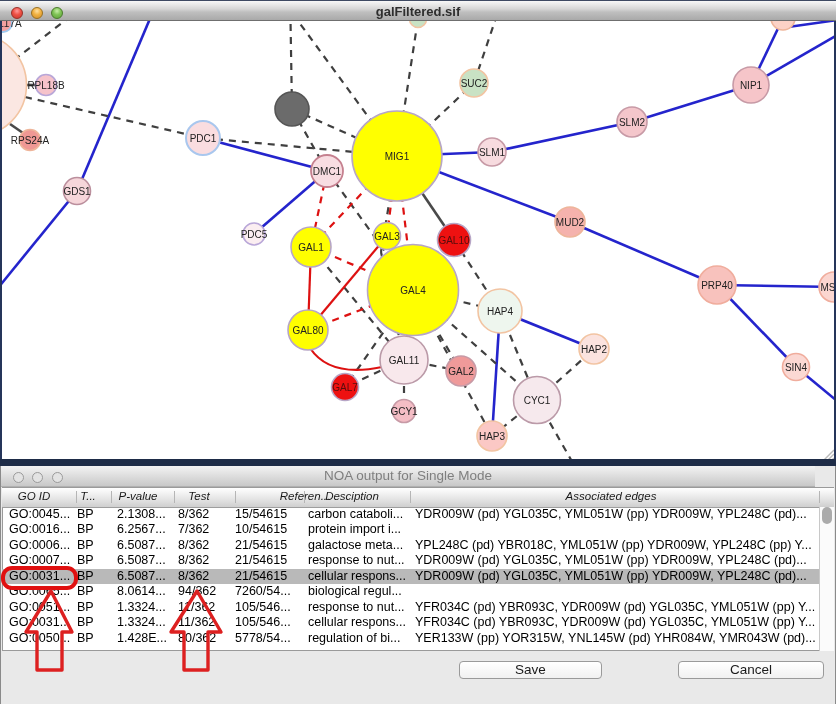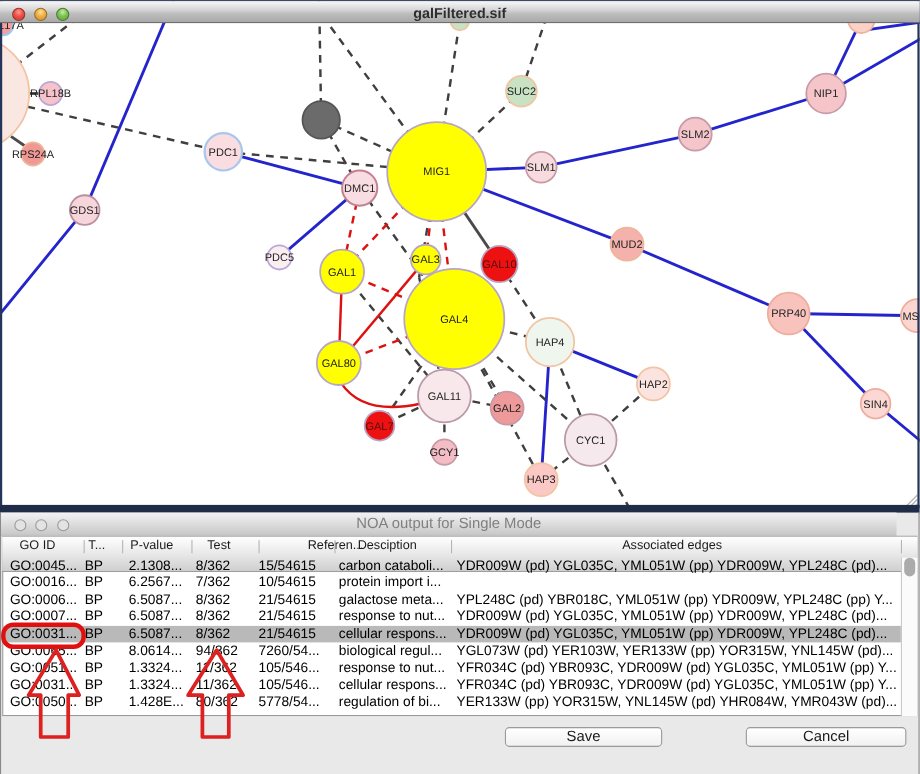--- a/index.html
+++ b/index.html
@@ -158,23 +158,23 @@
 <div style="position:absolute;left:1px;top:466px;width:814px;height:21px;
      background:linear-gradient(#f3f3f3,#d9d9d9 60%,#c8c8c8);border-bottom:1px solid #b0b0b0;box-sizing:border-box;">
   <div style="position:absolute;left:0;top:0;width:100%;text-align:center;font-size:13.5px;color:#7f7f7f;line-height:20px;">NOA output for Single Mode</div>
   <div style="position:absolute;left:11.5px;top:5.5px;width:9px;height:9px;border-radius:50%;background:#e3e3e3;border:1px solid #9a9a9a;"></div>
   <div style="position:absolute;left:31px;top:5.5px;width:9px;height:9px;border-radius:50%;background:#e3e3e3;border:1px solid #9a9a9a;"></div>
   <div style="position:absolute;left:50.5px;top:5.5px;width:9px;height:9px;border-radius:50%;background:#e3e3e3;border:1px solid #9a9a9a;"></div>
 </div>
 
 <div style="position:absolute;left:2px;top:487px;width:832px;height:164px;background:#fff;border:1px solid #9a9a9a;box-sizing:border-box;"></div>
 
-<div style="position:absolute;left:2px;top:488px;width:832px;height:32px;
+<div style="position:absolute;left:2px;top:488px;width:832px;height:20px;
      background:linear-gradient(#ffffff,#e6e6e6 55%,#cfcfcf);border-bottom:1px solid #9e9e9e;box-sizing:border-box;
-     font-size:11.5px;line-height:17px;color:#1a1a1a;">
+     font-size:11.5px;line-height:17px;color:#1a1a1a;font-style:italic;">
 <span style="position:absolute;left:32px;top:0;transform:translateX(-50%);white-space:nowrap;">GO ID</span>
     <span style="position:absolute;left:86px;top:0;transform:translateX(-50%);white-space:nowrap;">T...</span>
     <span style="position:absolute;left:136px;top:0;transform:translateX(-50%);white-space:nowrap;">P-value</span>
     <span style="position:absolute;left:197px;top:0;transform:translateX(-50%);white-space:nowrap;">Test</span>
     <span style="position:absolute;left:263px;top:0;transform:translateX(-50%);white-space:nowrap;margin-left:40px;">Referen...</span>
     <span style="position:absolute;left:350px;top:0;transform:translateX(-50%);white-space:nowrap;">Desciption</span>
     <span style="position:absolute;left:609px;top:0;transform:translateX(-50%);white-space:nowrap;">Associated edges</span>
     <div style="position:absolute;left:74px;top:3px;width:1px;height:12px;background:#b5b5b5;"></div>
     <div style="position:absolute;left:109px;top:3px;width:1px;height:12px;background:#b5b5b5;"></div>
     <div style="position:absolute;left:172px;top:3px;width:1px;height:12px;background:#b5b5b5;"></div>
@@ -228,21 +228,20 @@
     <span style="position:absolute;left:306px;top:0;white-space:nowrap;">cellular respons...</span>
     <span style="position:absolute;left:413px;top:0;white-space:nowrap;">YDR009W (pd) YGL035C, YML051W (pp) YDR009W, YPL248C (pd)...</span>
   </div>
 <div style="position:absolute;left:2px;top:584.0px;width:817px;height:15.5px;font-size:12.5px;line-height:15.5px;color:#000;overflow:hidden;">
     <span style="position:absolute;left:7px;top:0;white-space:nowrap;">GO:0065...</span>
     <span style="position:absolute;left:75px;top:0;white-space:nowrap;">BP</span>
     <span style="position:absolute;left:115px;top:0;white-space:nowrap;">8.0614...</span>
     <span style="position:absolute;left:176px;top:0;white-space:nowrap;">94/362</span>
     <span style="position:absolute;left:233px;top:0;white-space:nowrap;">7260/54...</span>
     <span style="position:absolute;left:306px;top:0;white-space:nowrap;">biological regul...</span>
-    <span style="position:absolute;left:413px;top:0;white-space:nowrap;">YGL073W (pd) YER103W, YER133W (pp) YOR315W, YNL145W (pd)...</span>
   </div>
 <div style="position:absolute;left:2px;top:599.5px;width:817px;height:15.5px;font-size:12.5px;line-height:15.5px;color:#000;overflow:hidden;">
     <span style="position:absolute;left:7px;top:0;white-space:nowrap;">GO:0051...</span>
     <span style="position:absolute;left:75px;top:0;white-space:nowrap;">BP</span>
     <span style="position:absolute;left:115px;top:0;white-space:nowrap;">1.3324...</span>
     <span style="position:absolute;left:176px;top:0;white-space:nowrap;">11/362</span>
     <span style="position:absolute;left:233px;top:0;white-space:nowrap;">105/546...</span>
     <span style="position:absolute;left:306px;top:0;white-space:nowrap;">response to nut...</span>
     <span style="position:absolute;left:413px;top:0;white-space:nowrap;">YFR034C (pd) YBR093C, YDR009W (pd) YGL035C, YML051W (pp) Y...</span>
   </div>

